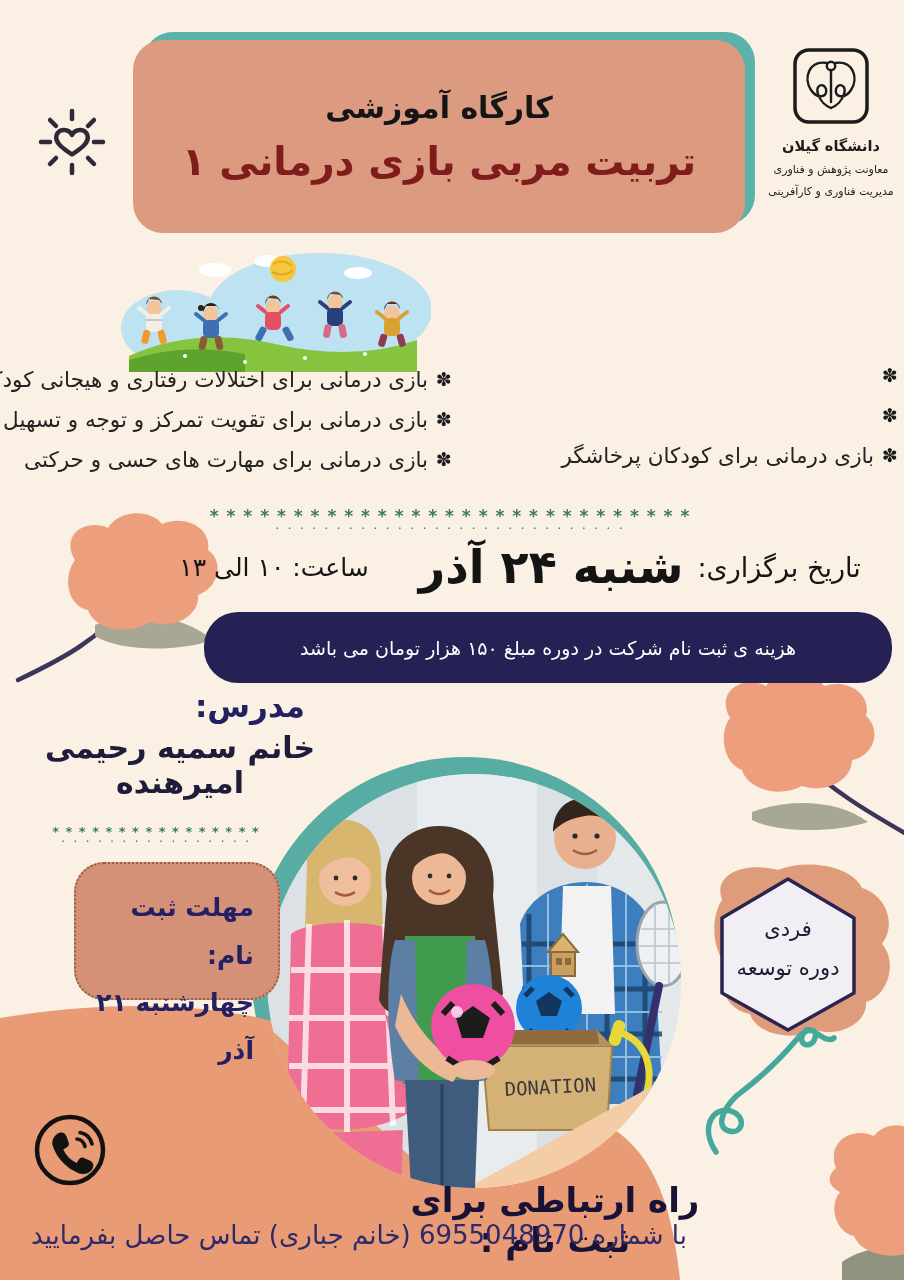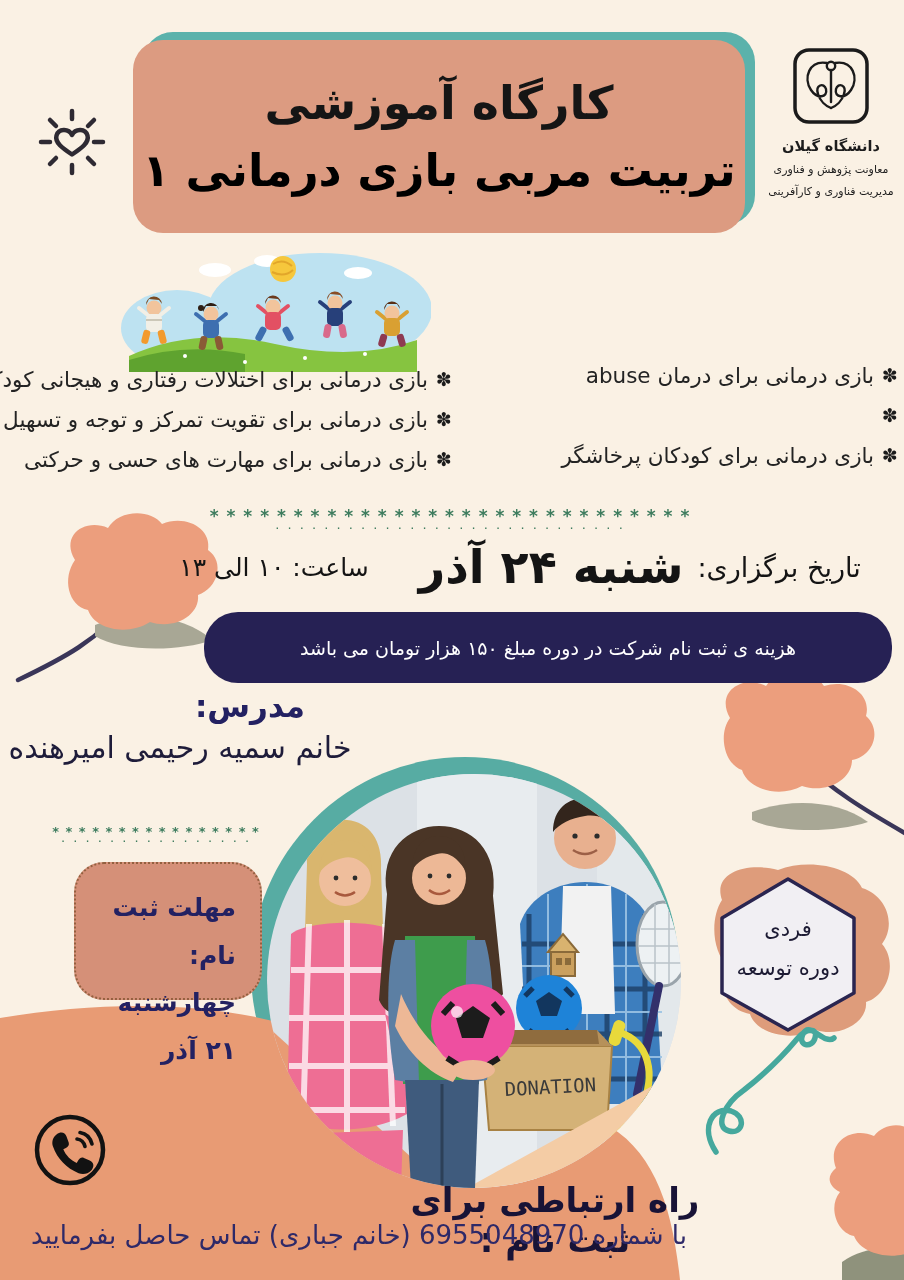--- a/index.html
+++ b/index.html
@@ -5,22 +5,22 @@
   html,body{margin:0;padding:0;}
   body{font-family:"DejaVu Sans",sans-serif;}
   .poster{position:relative;width:904px;height:1280px;background:#FAF1E4;overflow:hidden;}
   .abs{position:absolute;}
   .rtl{direction:rtl;}
 
   
   .title-box{left:133px;top:40px;width:612px;height:193px;background:#DC9B81;border-radius:30px;
     box-shadow:10px -8px 0 0 #5BB2AB;display:flex;flex-direction:column;align-items:center;justify-content:center;
     gap:14px;z-index:4;}
-  .title-l1{font-size:46px;font-weight:bold;color:#151515;}
-  .title-l2{font-size:45px;font-weight:bold;color:#000000;}
+  .title-l1{font-size:30px;font-weight:bold;color:#151515;}
+  .title-l2{font-size:39px;font-weight:bold;color:#7f1d1d;}
 
   
   .logo-block{left:758px;top:46px;width:146px;text-align:center;z-index:4;}
   .logo-lines{margin-top:8px;color:#1c1c1c;}
   .logo-l1{font-size:14.5px;font-weight:600;margin-bottom:9px;}
   .logo-l2,.logo-l3{font-size:11px;margin-bottom:9px;}
 
   
   .bul-col{z-index:4;}
   .bul-right{left:452px;top:362px;width:446px;}
@@ -43,24 +43,24 @@
   .date-label{font-size:27px;}
   .date-value{font-size:46px;font-weight:bold;}
   .time-text{font-size:25px;margin-right:36px;}
 
   
   .fee-banner{left:204px;top:612px;width:688px;height:71px;background:#262154;border-radius:34px;
     display:flex;align-items:center;justify-content:center;color:#ffffff;font-size:19px;z-index:4;}
 
   
   .inst-label{left:150px;top:688px;width:200px;text-align:center;font-size:31px;font-weight:bold;color:#232162;z-index:4;}
-  .inst-name{left:8px;top:730px;width:344px;text-align:center;font-size:30px;font-weight:normal;color:#1E1C3A;z-index:4;}
-
-  
-  .deadline{left:74px;top:862px;width:188px;height:138px;background:#D59078;border:2.5px dotted #94603F;
+  .inst-name{left:8px;top:730px;width:344px;text-align:center;font-size:30px;font-weight:bold;color:#1E1C3A;z-index:4;}
+
+  
+  .deadline{left:74px;top:862px;width:206px;height:138px;background:#D59078;border:2.5px dotted #94603F;
     border-radius:30px;box-sizing:border-box;padding:20px 24px 0 10px;direction:rtl;text-align:right;
     color:#232162;font-size:25px;font-weight:bold;line-height:1.9;z-index:4;}
 
   
   .teal-ring{left:251px;top:757px;width:428px;height:428px;border-radius:50%;background:#57ACA3;z-index:1;}
   .photo-circle{left:267px;top:774px;width:414px;height:414px;border-radius:50%;overflow:hidden;z-index:3;}
 
   
   .hex-badge{left:713px;top:876px;width:150px;height:158px;z-index:4;}
   .hex-text{position:absolute;left:0;top:34px;width:150px;text-align:center;color:#1C1A33;font-size:21px;line-height:1.85;}
@@ -203,21 +203,20 @@
         <path d="M269,60 a8,8 0 0 1 16,-1 l-3,-5 -10,0 z" fill="#5A3016"></path>
       <rect x="269" y="68" width="16" height="18" rx="5" fill="#D9A032"></rect>
       <rect x="266" y="84" width="7" height="13" rx="3" fill="#8E3A52" transform="rotate(16 269 84)"></rect>
         <rect x="281" y="84" width="7" height="13" rx="3" fill="#8E3A52" transform="rotate(-16 285 84)"></rect>
     </g>
   </svg>
 
   <div class="abs bul-col bul-right">
     <div class="bul-row">
         <span class="bul-mark">✽</span>
-        <span class="bul-text">بازی درمانی برای درمان abuse</span>
       </div>
     <div class="bul-row">
         <span class="bul-mark">✽</span>
       </div>
     <div class="bul-row">
         <span class="bul-mark">✽</span>
         <span class="bul-text">بازی درمانی برای کودکان پرخاشگر</span>
       </div>
   </div>
   <div class="abs bul-col bul-left">

